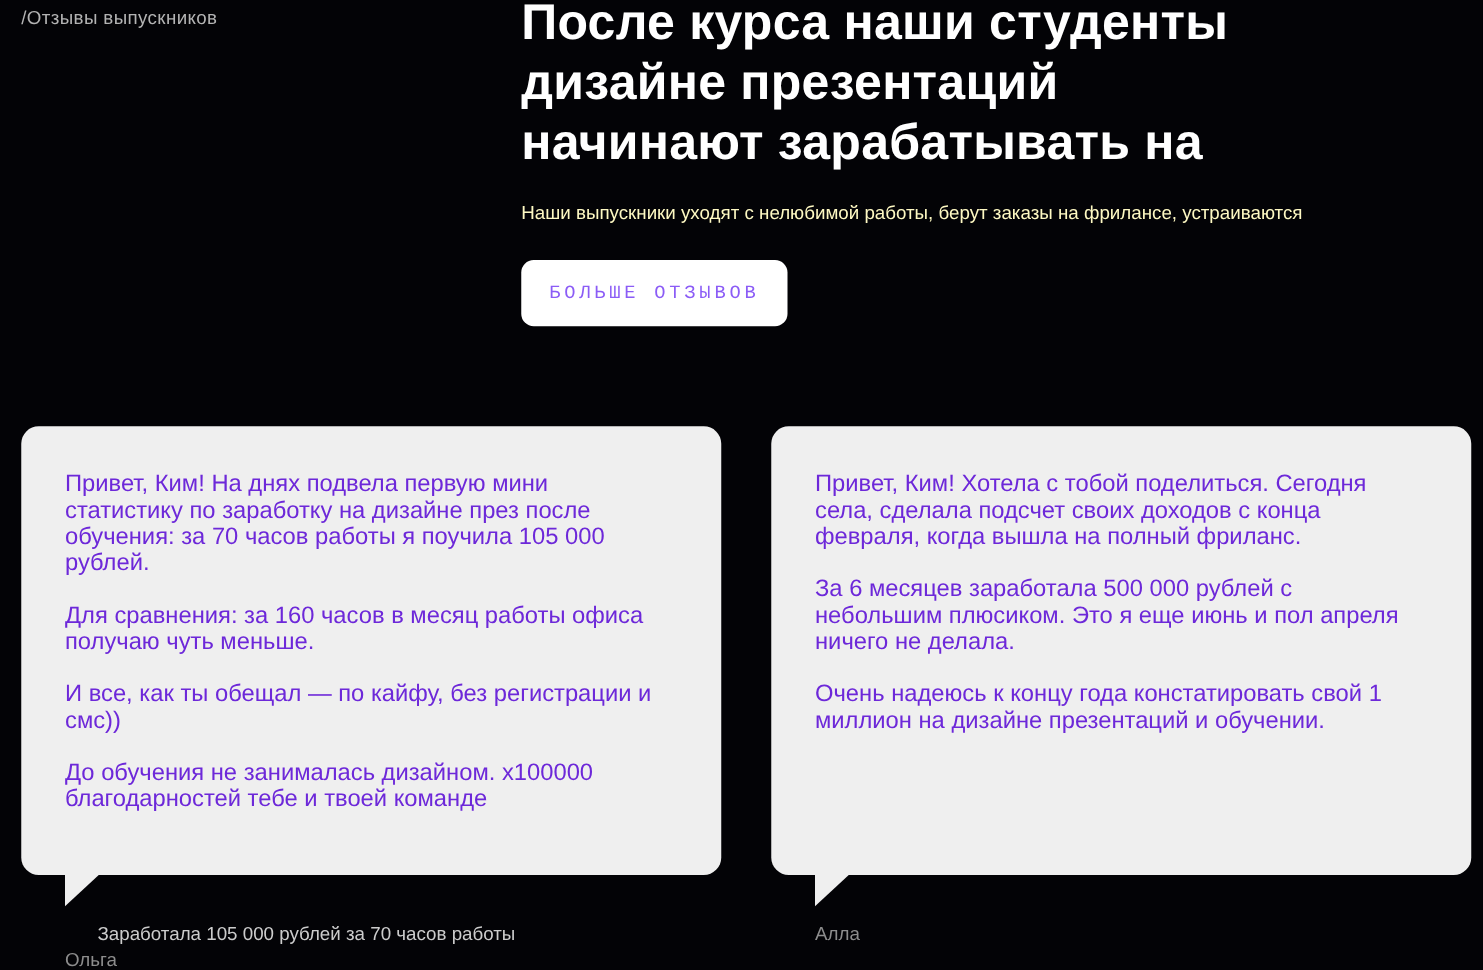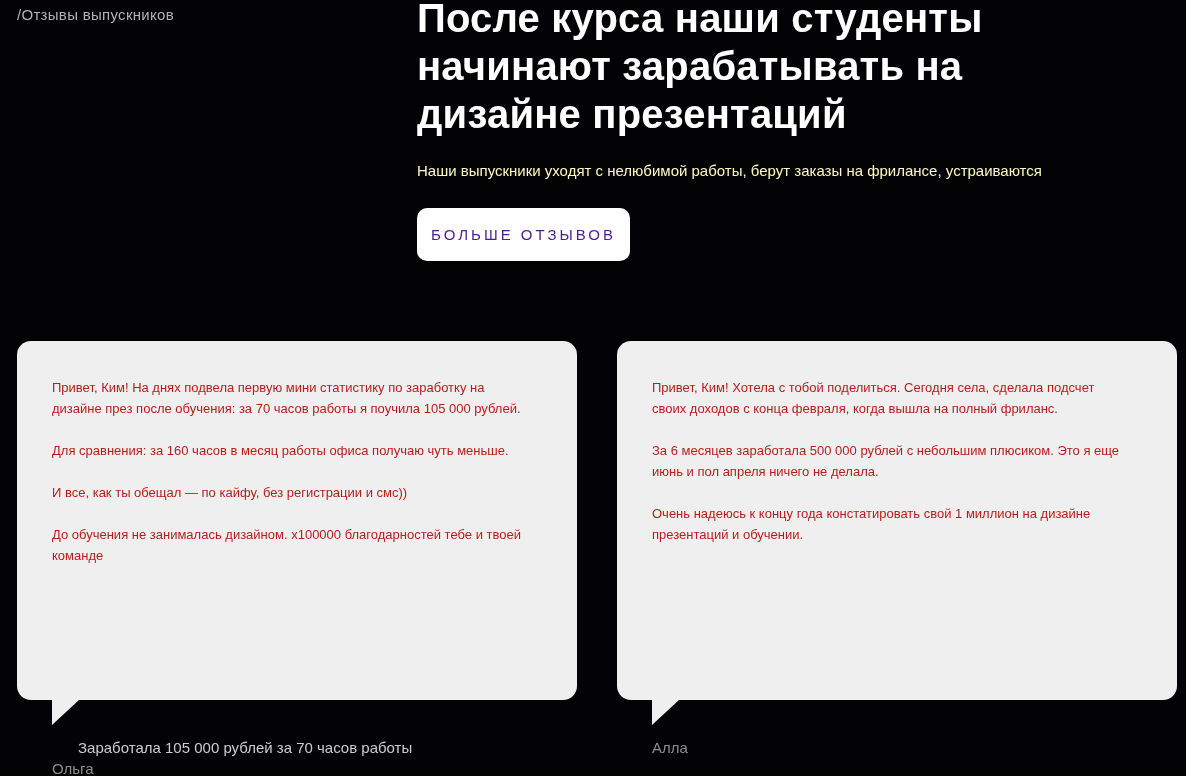--- a/index.html
+++ b/index.html
@@ -38,46 +38,46 @@
     margin-top: 22px;
     font-size: 15px;
     line-height: 21px;
     color: #fef9c3;
   }
   .more-btn {
     display: block;
     margin-top: 27px;
     width: 213px; height: 53px;
     background: #ffffff;
-    color: #4c1d95;
+    color: #8b5cf6;
     border: none;
     border-radius: 10px;
-    font-family: Liberation Sans, sans-serif;
+    font-family: Liberation Mono, monospace;
     font-size: 15px;
     letter-spacing: 3px;
     cursor: pointer;
   }
   .cards {
     position: absolute;
     left: 17px; top: 341px;
     display: flex;
     gap: 40px;
   }
   .card-wrap { position: relative; width: 560px; }
   .bubble {
     position: relative;
     width: 560px; height: 359px;
     background: #efefef;
     border-radius: 14px;
     padding: 36px 47px 0 35px;
   }
   .bubble p {
-    font-size: 13px;
+    font-size: 19px;
     line-height: 21px;
-    color: #b91c1c;
+    color: #6d28d9;
     margin-bottom: 21px;
   }
   .tail {
     position: absolute;
     left: 35px; top: 100%;
     width: 0; height: 0;
     border-top: 25px solid #efefef;
     border-right: 27px solid transparent;
   }
   .caption {
@@ -92,22 +92,22 @@
 </head>
 <body>
 
 <div class="page">
 
   <div class="breadcrumb">/Отзывы выпускников</div>
 
   <div class="hero">
     <h1>
         <span style="display:block">После курса наши студенты</span>
+        <span style="display:block">дизайне презентаций</span>
         <span style="display:block">начинают зарабатывать на</span>
-        <span style="display:block">дизайне презентаций</span>
       </h1>
     <div class="subtitle">
       <span style="display:block">Наши выпускники уходят с нелюбимой работы, берут заказы на фрилансе, устраиваются</span>
     </div>
     <button class="more-btn">БОЛЬШЕ ОТЗЫВОВ</button>
   </div>
 
   <div class="cards">
 
     <div class="card-wrap">

